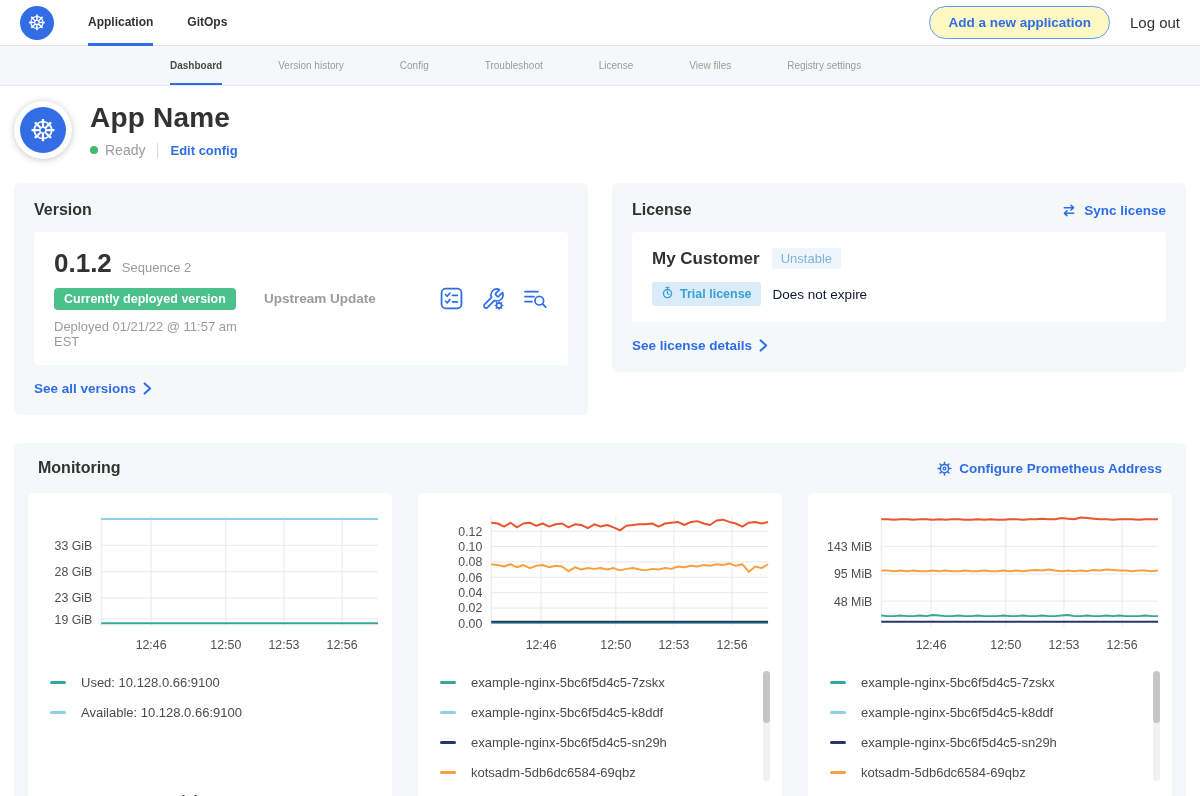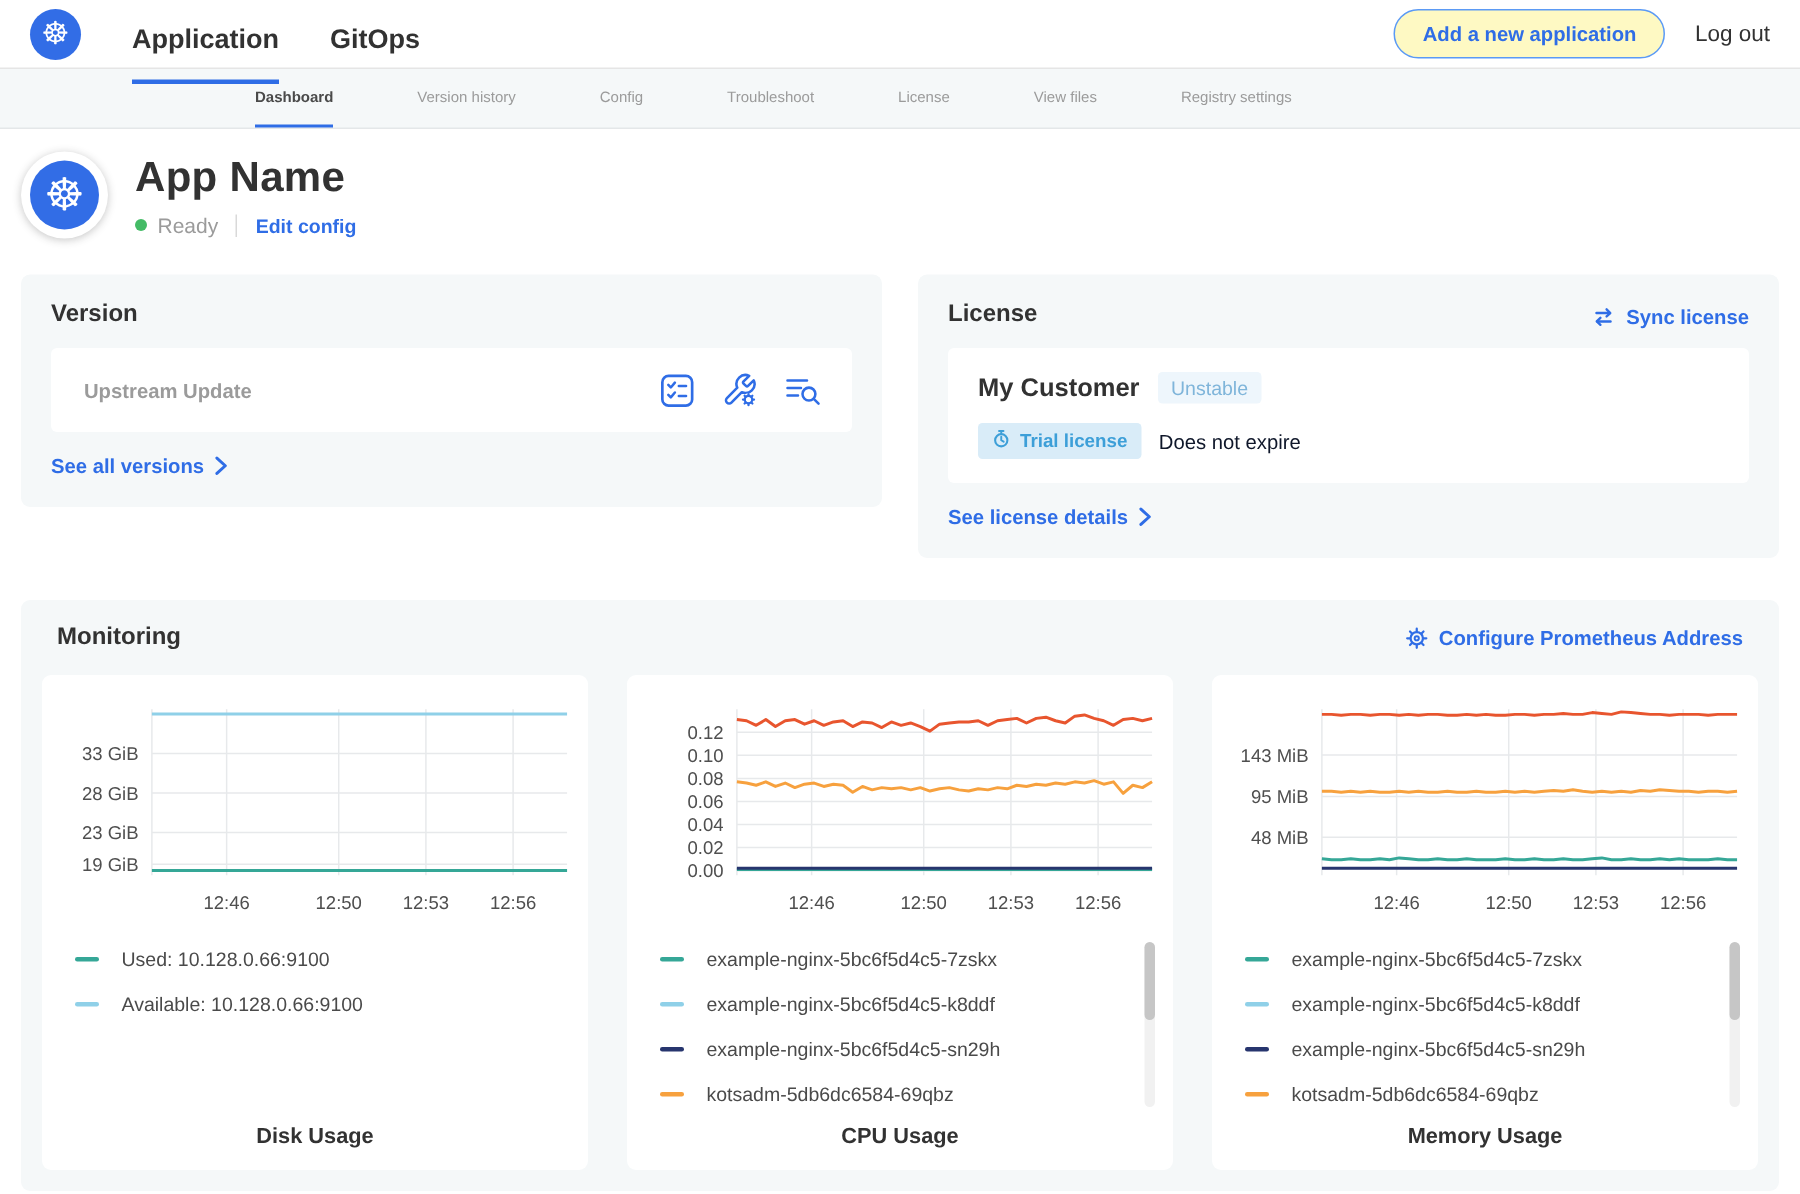--- a/index.html
+++ b/index.html
@@ -5,21 +5,21 @@
   * { box-sizing: border-box; }
   html,body { margin:0; padding:0; }
   body {
     width:1200px; height:796px; background:#fff;
     font-family:"Liberation Sans", sans-serif; color:#323232; overflow:hidden;
   }
   
   .topnav { display:flex; align-items:center; height:46px; border-bottom:1px solid #e5e5e5; padding:0 20px; }
   .brand { width:34px; height:34px; border-radius:50%; background:#326de6; color:#fff; display:flex; align-items:center; justify-content:center; font-size:21px; margin-right:34px; flex:none; }
   .topnav-items { display:flex; height:46px; gap:34px; }
-  .topnav-item { height:56px; display:flex; align-items:center; font-size:18px; font-weight:bold; color:#323232; border-bottom:3px solid transparent; cursor:pointer; padding-top:1px; }
+  .topnav-item { height:46px; display:flex; align-items:center; font-size:12px; font-weight:bold; color:#323232; border-bottom:3px solid transparent; cursor:pointer; padding-top:1px; }
   .topnav-item.active { border-bottom-color:#2f6de6; }
   .topnav-right { margin-left:auto; display:flex; align-items:center; gap:20px; }
   .add-app-btn { border:1px solid #5b9af5; color:#2f6de6; font-weight:bold; font-size:13.5px; padding:8px 18px; border-radius:20px; background:#fef9c3; cursor:pointer; font-family:inherit; }
   .logout { font-size:15px; color:#323232; cursor:pointer; }
   
   .subnav { display:flex; align-items:stretch; height:40px; background:#f5f8f9; border-bottom:1px solid #e4e7e9; padding-left:170px; gap:56px; }
   .subnav-tab { display:flex; align-items:center; font-size:10px; color:#9b9b9b; border-bottom:2px solid transparent; cursor:pointer; padding-top:1px; }
   .subnav-tab.active { color:#4a4a4a; font-weight:bold; border-bottom-color:#2f6de6; }
   
   .app-header { display:flex; align-items:center; padding:15px 14px 20px 14px; }
@@ -32,21 +32,21 @@
   .status-text { color:#9b9b9b; }
   .status-divider { width:1px; height:15px; background:#d9d9d9; margin:0 12px; }
   
   .link { color:#2f6de6; font-weight:bold; font-size:13.5px; cursor:pointer; display:inline-flex; align-items:center; gap:7px; }
   .link .ic { display:inline-flex; }
   
   .cards-row { display:flex; gap:24px; margin:4px 14px 0 14px; align-items:flex-start; }
   .card { background:#f5f8f9; border-radius:6px; padding:18px 20px; }
   .version-card { width:574px; flex:none; }
   .license-card { flex:1; }
-  .card-head { display:flex; align-items:flex-end; }
+  .card-head { display:flex; align-items:center; }
   .card-title { font-size:16px; font-weight:bold; }
   .card-links { margin-left:auto; display:flex; gap:24px; align-items:center; }
   .white-box { background:#fff; border-radius:4px; margin-top:13px; padding:16px 20px; }
   .version-box { display:flex; align-items:center; }
   .version-left { width:208px; flex:none; }
   .version-line { display:flex; align-items:baseline; }
   .version-num { font-size:26px; font-weight:800; }
   .sequence { font-size:13px; color:#9b9b9b; margin-left:10px; }
   .deployed-badge { display:inline-block; background:#4ac08b; color:#fff; font-size:12.5px; font-weight:bold; padding:4px 10px; border-radius:4px; margin-top:9px; }
   .deployed-at { font-size:13px; color:#9b9b9b; margin-top:9px; }
@@ -115,20 +115,28 @@
   </div>
 </div>
 
 <div class="cards-row">
 
   <div class="card version-card">
     <div class="card-head">
       <span class="card-title">Version</span>
     </div>
     <div class="white-box version-box">
+      <div class="version-left">
+        <div class="version-line">
+          <span class="version-num">0.1.2</span>
+          <span class="sequence">Sequence 2</span>
+        </div>
+        <span class="deployed-badge">Currently deployed version</span>
+        <div class="deployed-at">Deployed 01/21/22 @ 11:57 am EST</div>
+      </div>
       <div class="upstream">Upstream Update</div>
       <div class="version-icons" id="version-icons">
           <span class="icon-btn">
             <svg width="23" height="23" viewBox="0 0 22 22">
               <rect x="1.5" y="1.5" width="19" height="19" rx="4" fill="none" stroke="#2f6de6" stroke-width="1.7"></rect>
               <path d="M5.3 7.3l1.6 1.6 2.6-3.1" fill="none" stroke="#2f6de6" stroke-width="1.6" stroke-linecap="round" stroke-linejoin="round"></path>
               <path d="M12 8h4.6" stroke="#2f6de6" stroke-width="1.6" stroke-linecap="round"></path>
               <path d="M5.3 13.6l1.6 1.6 2.6-3.1" fill="none" stroke="#2f6de6" stroke-width="1.6" stroke-linecap="round" stroke-linejoin="round"></path>
               <path d="M12 14.3h4.6" stroke="#2f6de6" stroke-width="1.6" stroke-linecap="round"></path>
             </svg>

